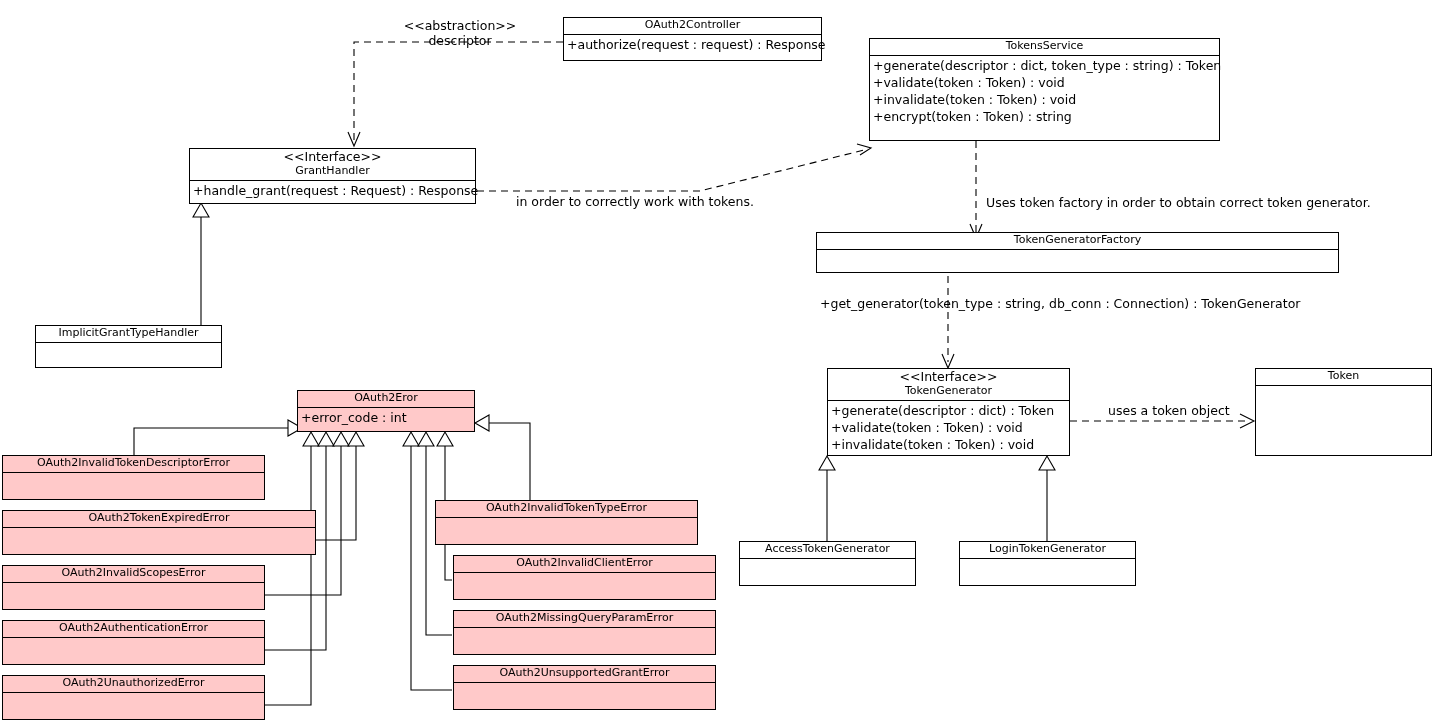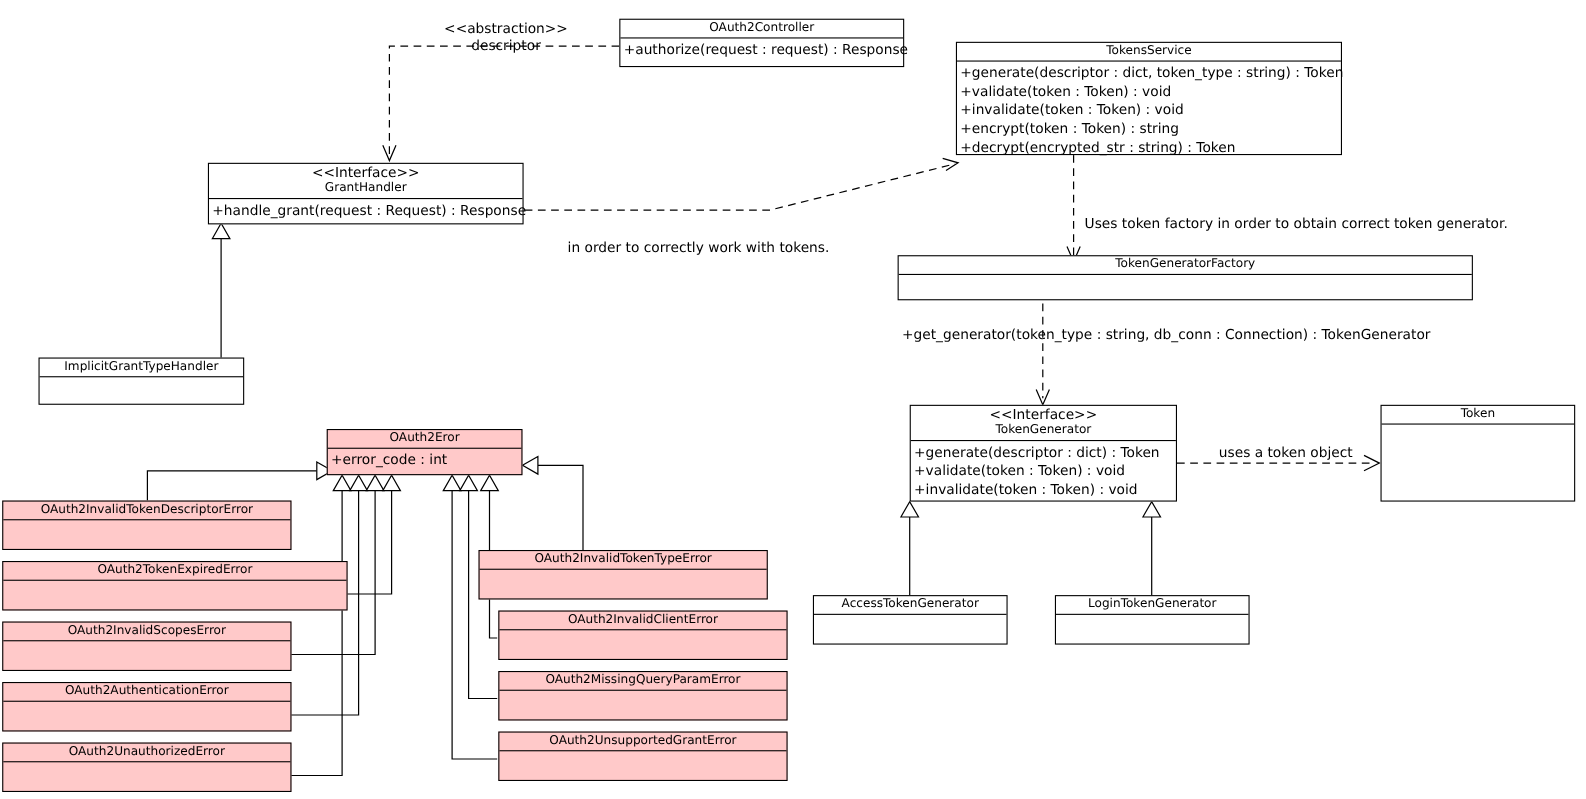--- a/index.html
+++ b/index.html
@@ -167,21 +167,20 @@
 
   <div class="uml-class" style="left:869px; top:38px; width:351px; height:103px;">
     <div class="uml-head">
       <span class="cname">TokensService</span>
     </div>
     <div class="uml-body">
       <span class="member">+generate(descriptor : dict, token_type : string) : Token</span>
       <span class="member">+validate(token : Token) : void</span>
       <span class="member">+invalidate(token : Token) : void</span>
       <span class="member">+encrypt(token : Token) : string</span>
-      <span class="member">+decrypt(encrypted_str : string) : Token</span>
     </div>
   </div>
 
   <div class="uml-class" style="left:189px; top:148px; width:287px; height:56px;">
     <div class="uml-head">
       <span class="stereo">&lt;&lt;Interface&gt;&gt;</span>
       <span class="cname">GrantHandler</span>
     </div>
     <div class="uml-body">
       <span class="member">+handle_grant(request : Request) : Response</span>
@@ -306,19 +305,19 @@
     <div class="uml-head">
       <span class="cname">OAuth2UnsupportedGrantError</span>
     </div>
     <div class="uml-body"></div>
   </div>
 
   <div class="edge-label center" style="left:370px; top:18px; width:180px;">&lt;&lt;abstraction&gt;&gt;</div>
 
   <div class="edge-label center" style="left:370px; top:33px; width:180px;">descriptor</div>
 
-  <div class="edge-label" style="left:516px; top:194px;margin-top:23px;">in order to correctly work with tokens.</div>
+  <div class="edge-label" style="left:516px; top:194px;">in order to correctly work with tokens.</div>
 
   <div class="edge-label" style="left:986px; top:195px;">Uses token factory in order to obtain correct token generator.</div>
 
   <div class="edge-label" style="left:1108px; top:403px;">uses a token object</div>
 
 </div>
 
 </body></html>

